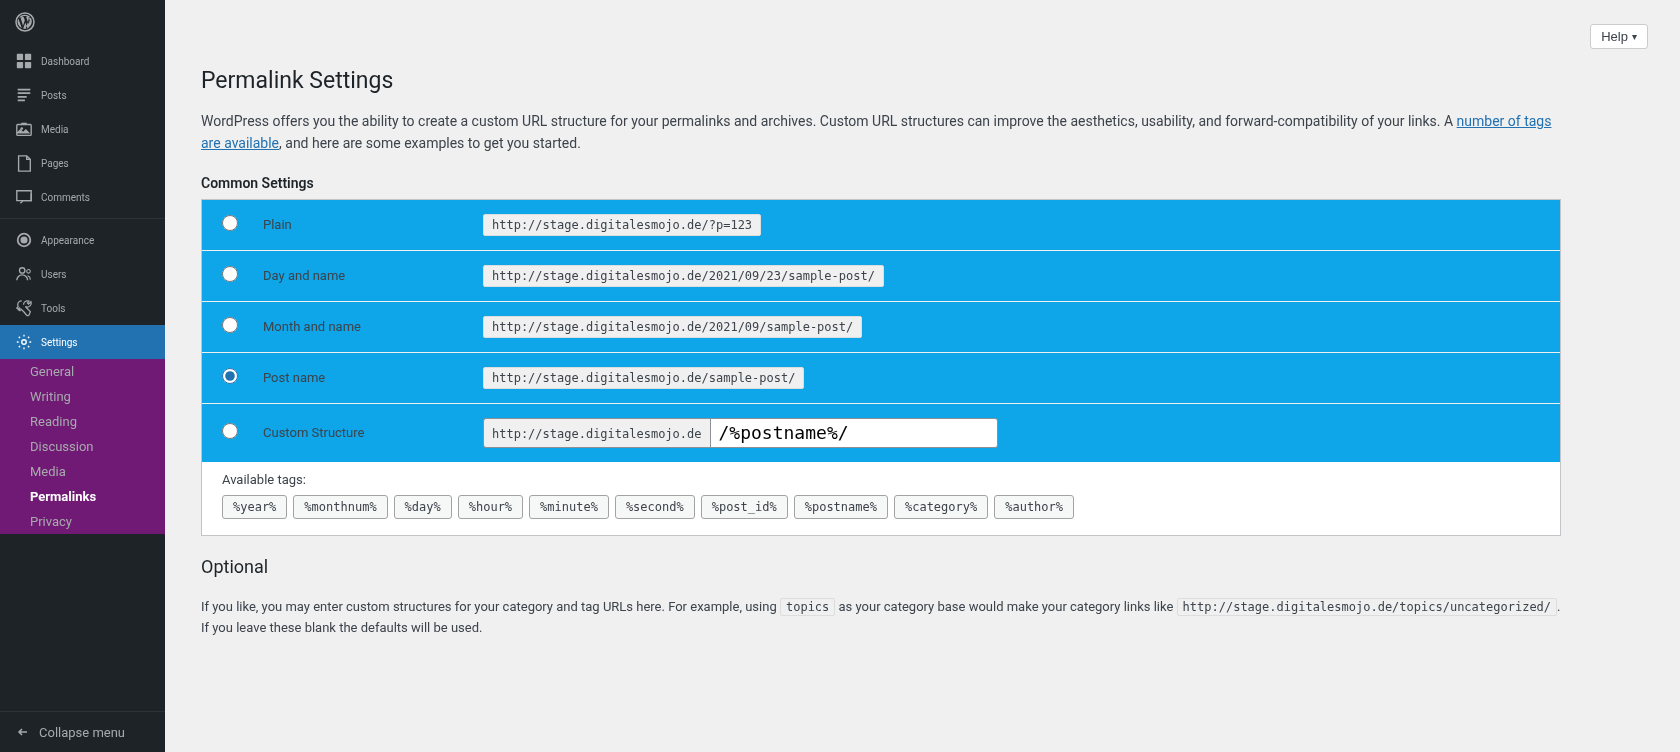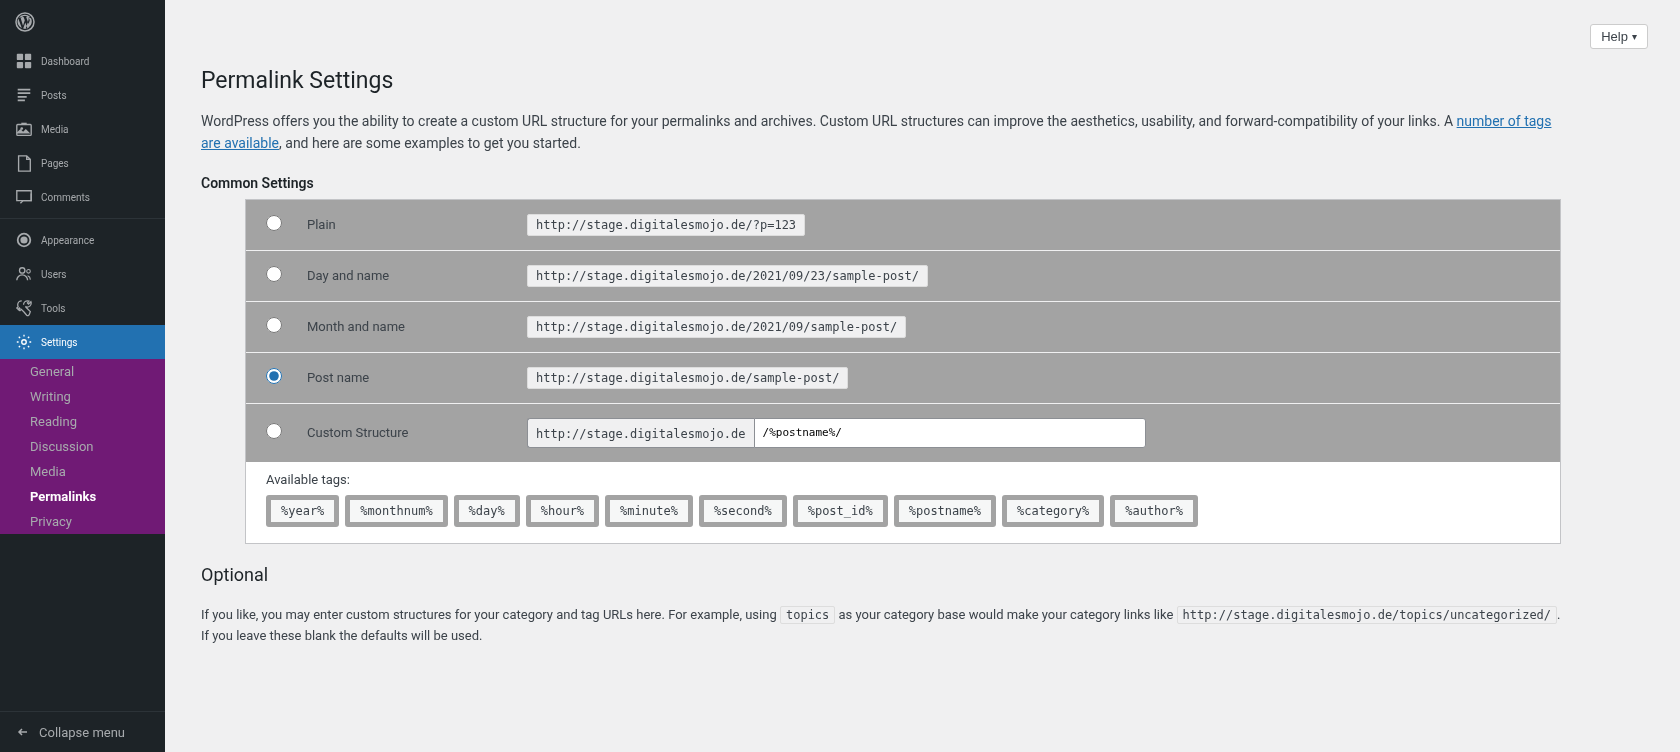--- a/index.html
+++ b/index.html
@@ -148,25 +148,25 @@
       background: #f0f0f1;
       border: 1px solid #ddd;
       border-radius: 2px;
       padding: 3px 8px;
       font-family: monospace;
       font-size: 12px;
       color: #3c434a;
     }
 
     .custom-input {
-      width: 392px;
+      width: 288px;
       padding: 4px 8px;
       border: 1px solid #8c8f94;
       border-radius: 0 3px 3px 0;
-      font-size: 11px;
+      font-size: 18px;
       font-family: monospace;
       height: 30px;
       outline: none;
     }
     .custom-prefix {
       display: inline-block;
       background: #f0f0f1;
       border: 1px solid #8c8f94;
       border-right: none;
       border-radius: 3px 0 0 3px;
@@ -187,21 +187,21 @@
       margin-bottom: 8px;
       color: #3c434a;
     }
     .tags-list {
       display: flex;
       flex-wrap: wrap;
       gap: 6px;
     }
     .tag-btn {
       background: #f6f7f7;
-      border: 5px solid #a3a3a3;
+      border: 1px solid #a3a3a3;
       border-radius: 3px;
       padding: 4px 10px;
       font-family: monospace;
       font-size: 12px;
       cursor: pointer;
       color: #3c434a;
     }
 
     
     .optional-section {
@@ -221,24 +221,23 @@
     .optional-desc .inline-code {
       background: #f0f0f1;
       border: 1px solid #ddd;
       border-radius: 2px;
       padding: 1px 5px;
       font-family: monospace;
       font-size: 12px;
     }
 
     .settings-wrap {
-      background: #a3a3a3;
+      background: #0ea5e9;
       border: 1px solid #c3c4c7;
       margin-bottom: 20px;
-      margin-left: 44px;
     }
   </style>
 </head>
 <body>
 
 <div id="sidebar">
 
   <div class="sidebar-logo">
     <svg viewBox="0 0 20 20">
       <circle cx="10" cy="10" r="9" fill="none" stroke="#a7aaad" stroke-width="1.5"></circle>

